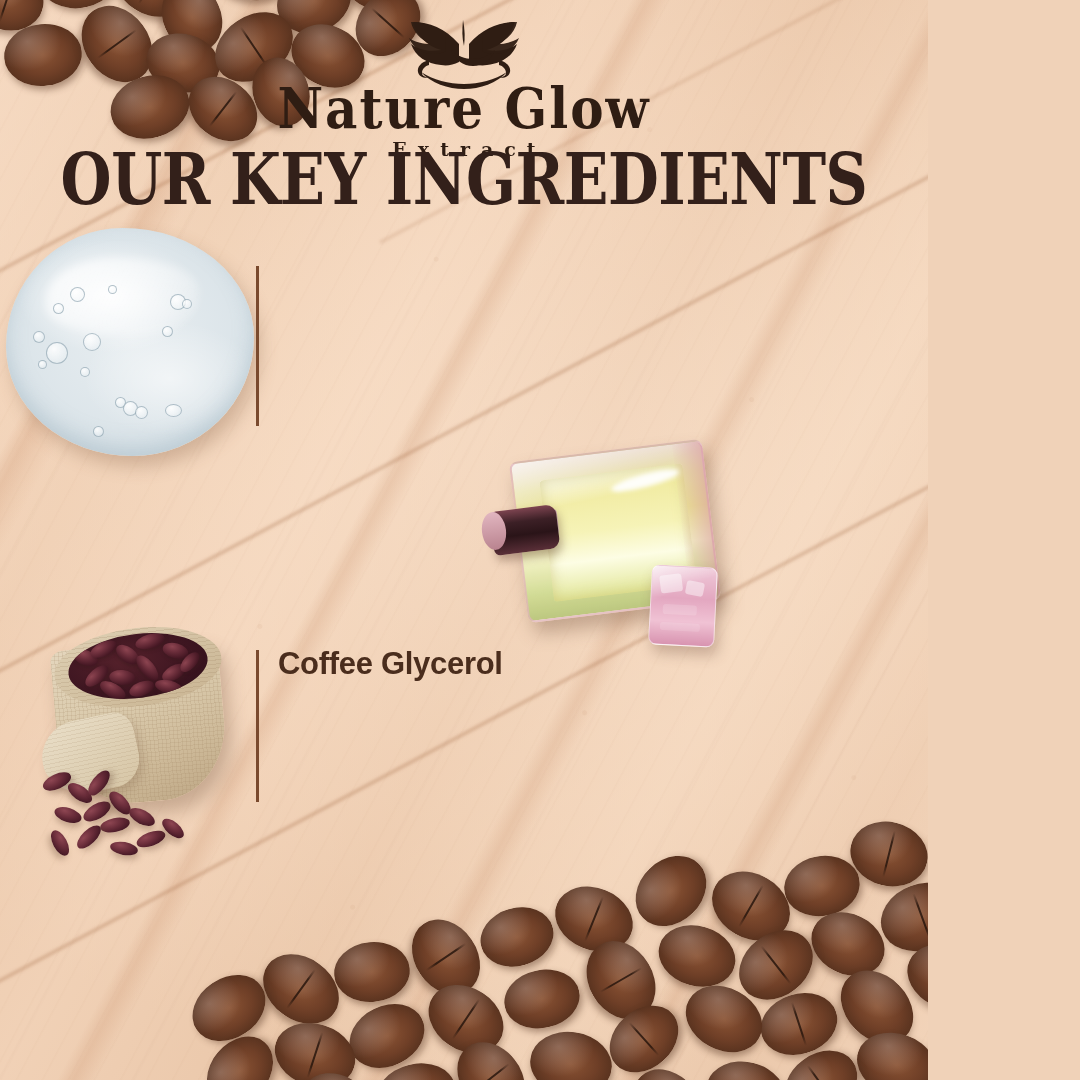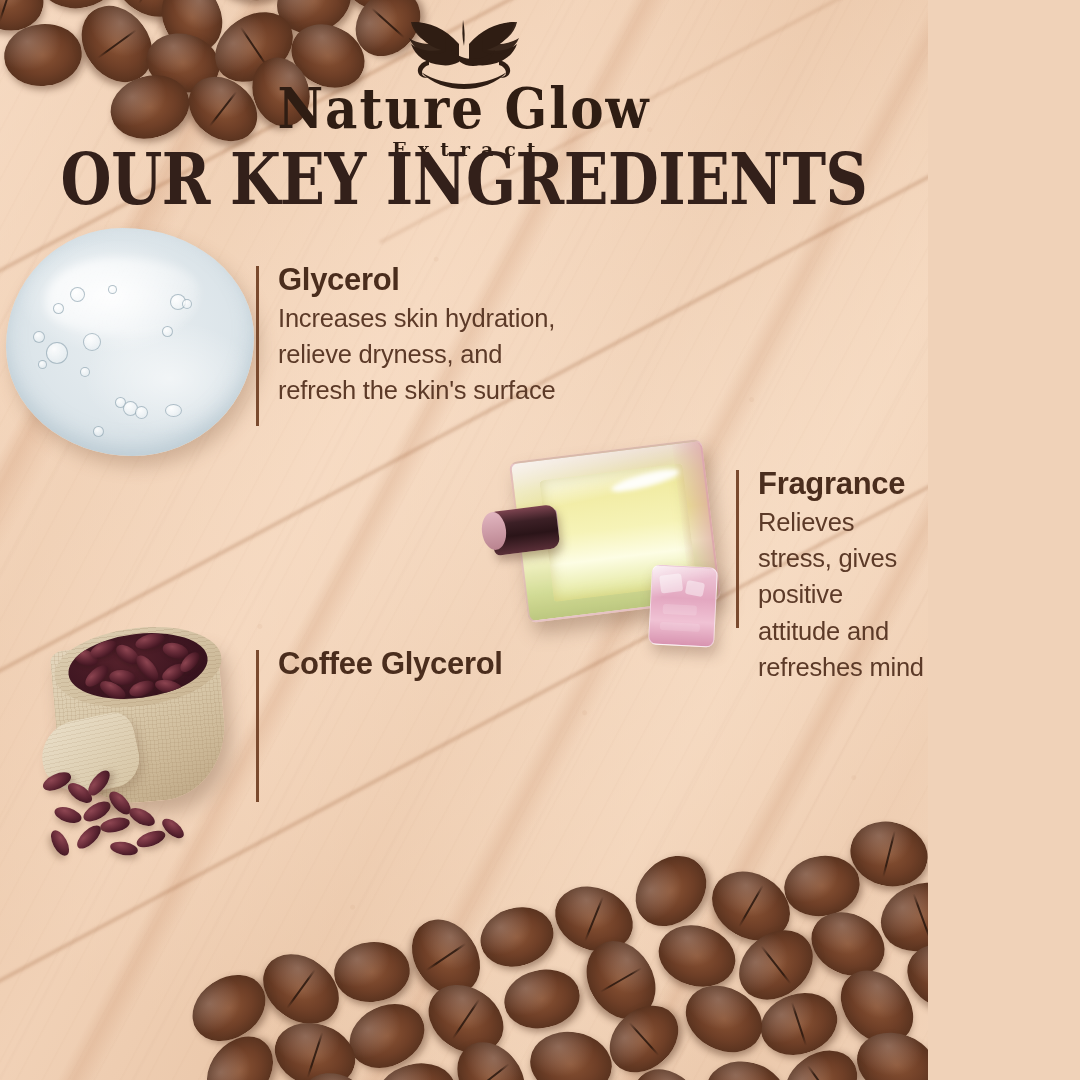--- a/index.html
+++ b/index.html
@@ -425,54 +425,39 @@
     <div class="bub" style="left:63%; top:43%; width:9px;  height:9px;"></div>
     <div class="bub" style="left:66%; top:29%; width:14px; height:14px;"></div>
     <div class="bub" style="left:71%; top:31%; width:8px;  height:8px;"></div>
     <div class="bub" style="left:64%; top:77%; width:15px; height:11px;"></div>
     <div class="bub" style="left:41%; top:25%; width:7px;  height:7px;"></div>
     <div class="bub" style="left:35%; top:87%; width:9px;  height:9px;"></div>
   </div>
 
   <div class="block" id="block-glycerol">
     <div class="rule"></div>
-    <div class="body-wrap">
-      <h2>Glycerol</h2>
-      <p>Increases skin hydration,
-relieve dryness, and
-refresh the skin's surface</p>
-    </div>
   </div>
 
   <div class="perfume">
     <div class="pf-bottle">
       <div class="pf-inner"></div>
       <div class="pf-edge-pink"></div>
       <div class="pf-glint"></div>
     </div>
     <div class="pf-neck"></div>
     <div class="pf-spray"></div>
     <div class="pf-spray-cap"></div>
     <div class="pf-cap">
       <div class="pf-cap-facet" style="left:8px;  top:8px;  width:22px; height:18px; transform:rotate(-10deg);"></div>
       <div class="pf-cap-facet" style="left:34px; top:14px; width:18px; height:14px; transform:rotate(8deg);"></div>
       <div class="pf-cap-facet" style="left:12px; top:38px; width:34px; height:10px; opacity:0.35;"></div>
       <div class="pf-cap-facet" style="left:10px; top:56px; width:40px; height:8px;  opacity:0.30;"></div>
     </div>
   </div>
 
-  <div class="block" id="block-fragrance">
-    <div class="rule"></div>
-    <div class="body-wrap">
-      <h2>Fragrance</h2>
-      <p>Relieves stress, gives
-positive attitude and
-refreshes mind</p>
-    </div>
-  </div>
 
   <div class="sack">
     <div class="sack-body"></div>
     <div class="sack-fold"></div>
     <div class="sack-mouth"></div>
     <div class="sack-beans-pool">
       <div class="bean" style="left:6px;  top:10px; width:26px; height:15px; transform:rotate(28deg);"></div>
       <div class="bean" style="left:24px; top:4px;  width:28px; height:14px; transform:rotate(-18deg);"></div>
       <div class="bean" style="left:48px; top:12px; width:26px; height:15px; transform:rotate(44deg);"></div>
       <div class="bean" style="left:70px; top:2px;  width:30px; height:14px; transform:rotate(-8deg);"></div>

